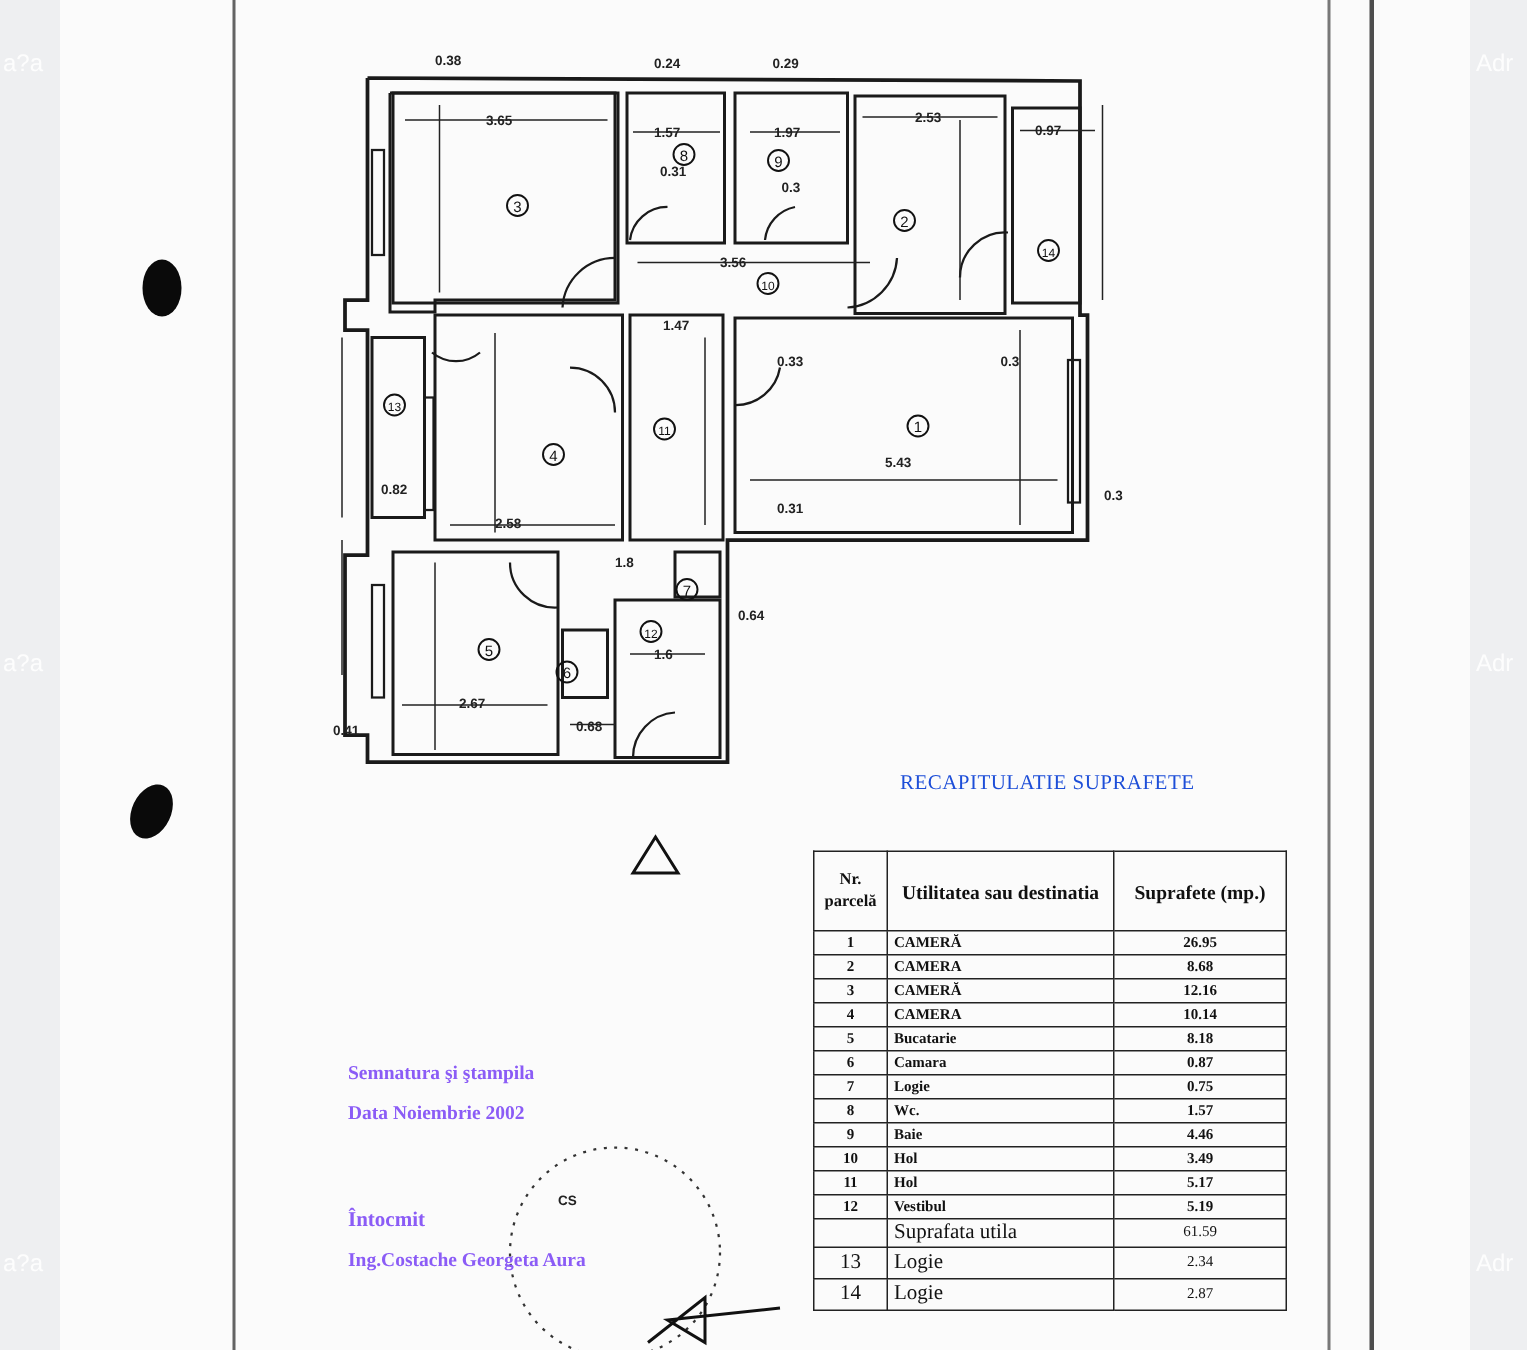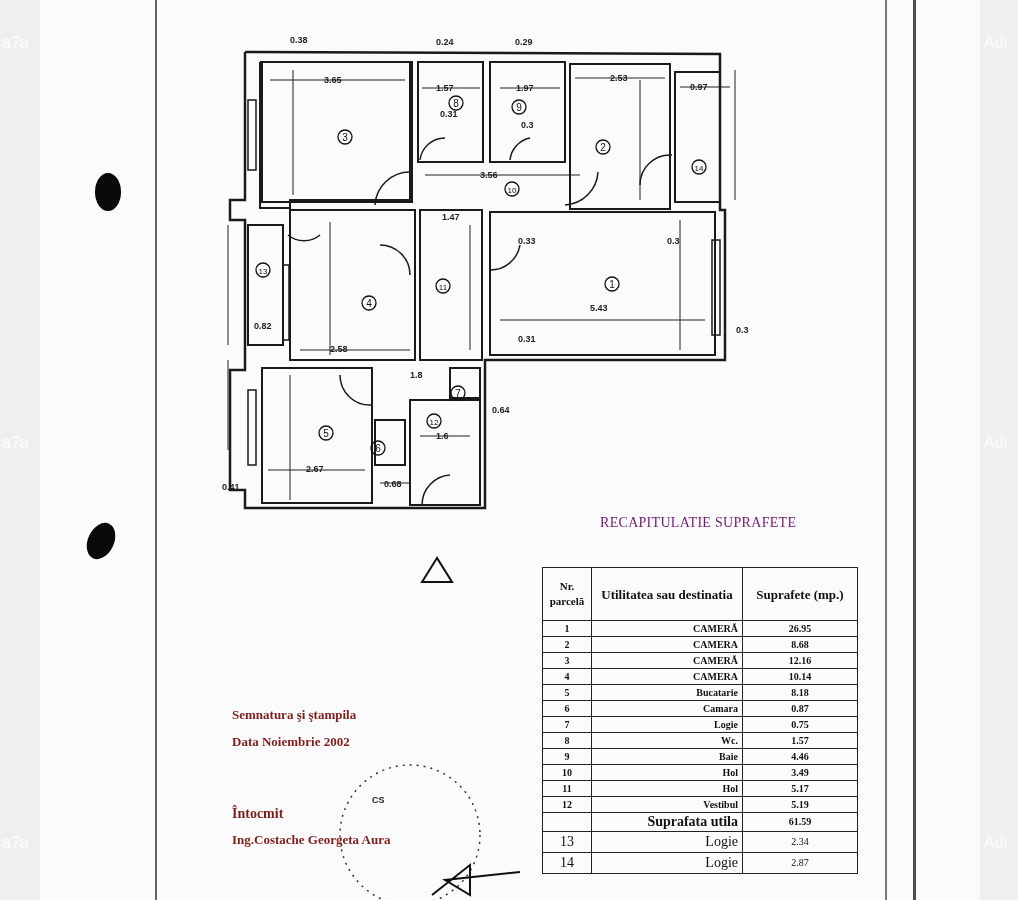--- a/index.html
+++ b/index.html
@@ -5,29 +5,29 @@
   html,body{margin:0;padding:0;}
   body{width:1018px;height:900px;position:relative;overflow:hidden;background:#ecedef;font-family:"Liberation Serif",serif;color:#111;}
   .side-band{position:absolute;top:0;height:900px;background:#eeeff1;}
   .side-band.left{left:0;width:40px;}
   .side-band.right{left:980px;width:38px;}
   .watermark{position:absolute;color:#fff;font-family:"Liberation Sans",sans-serif;font-size:16px;opacity:.9;}
   .paper{position:absolute;left:40px;top:0;width:940px;height:900px;background:#fbfbfb;}
   .vline{position:absolute;background:#222;}
   .hole{position:absolute;width:26px;height:38px;background:#0a0a0a;border-radius:50%;}
   svg{position:absolute;left:0;top:0;}
-  .title{position:absolute;left:600px;top:515px;font-size:14px;letter-spacing:.3px;color:#701a75;}
-  .sig{position:absolute;left:232px;font-weight:bold;font-size:13px;color:#7f1d1d;}
+  .title{position:absolute;left:600px;top:515px;font-size:14px;letter-spacing:.3px;color:#1d4ed8;}
+  .sig{position:absolute;left:232px;font-weight:bold;font-size:13px;color:#8b5cf6;}
   table.recap{position:absolute;left:542px;top:567px;width:316px;border-collapse:collapse;font-size:10px;font-weight:bold;}
-  table.recap td,table.recap th{border:1.5px solid #222;padding:0 4px;height:15px;line-height:14px;text-align:right;}
+  table.recap td,table.recap th{border:1.5px solid #222;padding:0 4px;height:15px;line-height:14px;}
   table.recap th{font-weight:bold;font-size:13px;height:52px;line-height:15px;text-align:center;}
   table.recap th.nr{font-size:11px;font-weight:bold;}
   table.recap td.n{text-align:center;width:40px;}
   table.recap td.v{text-align:center;width:106px;}
-  table.recap tr.total td{font-size:14px;font-weight:bold;height:18px;}
+  table.recap tr.total td{font-size:14px;font-weight:normal;height:18px;}
   table.recap tr.logia td{font-size:14px;font-weight:normal;height:20px;}
   .dim{font-family:"Liberation Sans",sans-serif;font-size:9px;font-weight:bold;fill:#222;}
   .rn{font-family:"Liberation Sans",sans-serif;font-size:10px;fill:#111;}
 </style>
 </head>
 <body>
 
 <div class="side-band left"></div>
 <div class="side-band right"></div>
 <span class="watermark" style="left:2px;top:34px">a?a</span>

